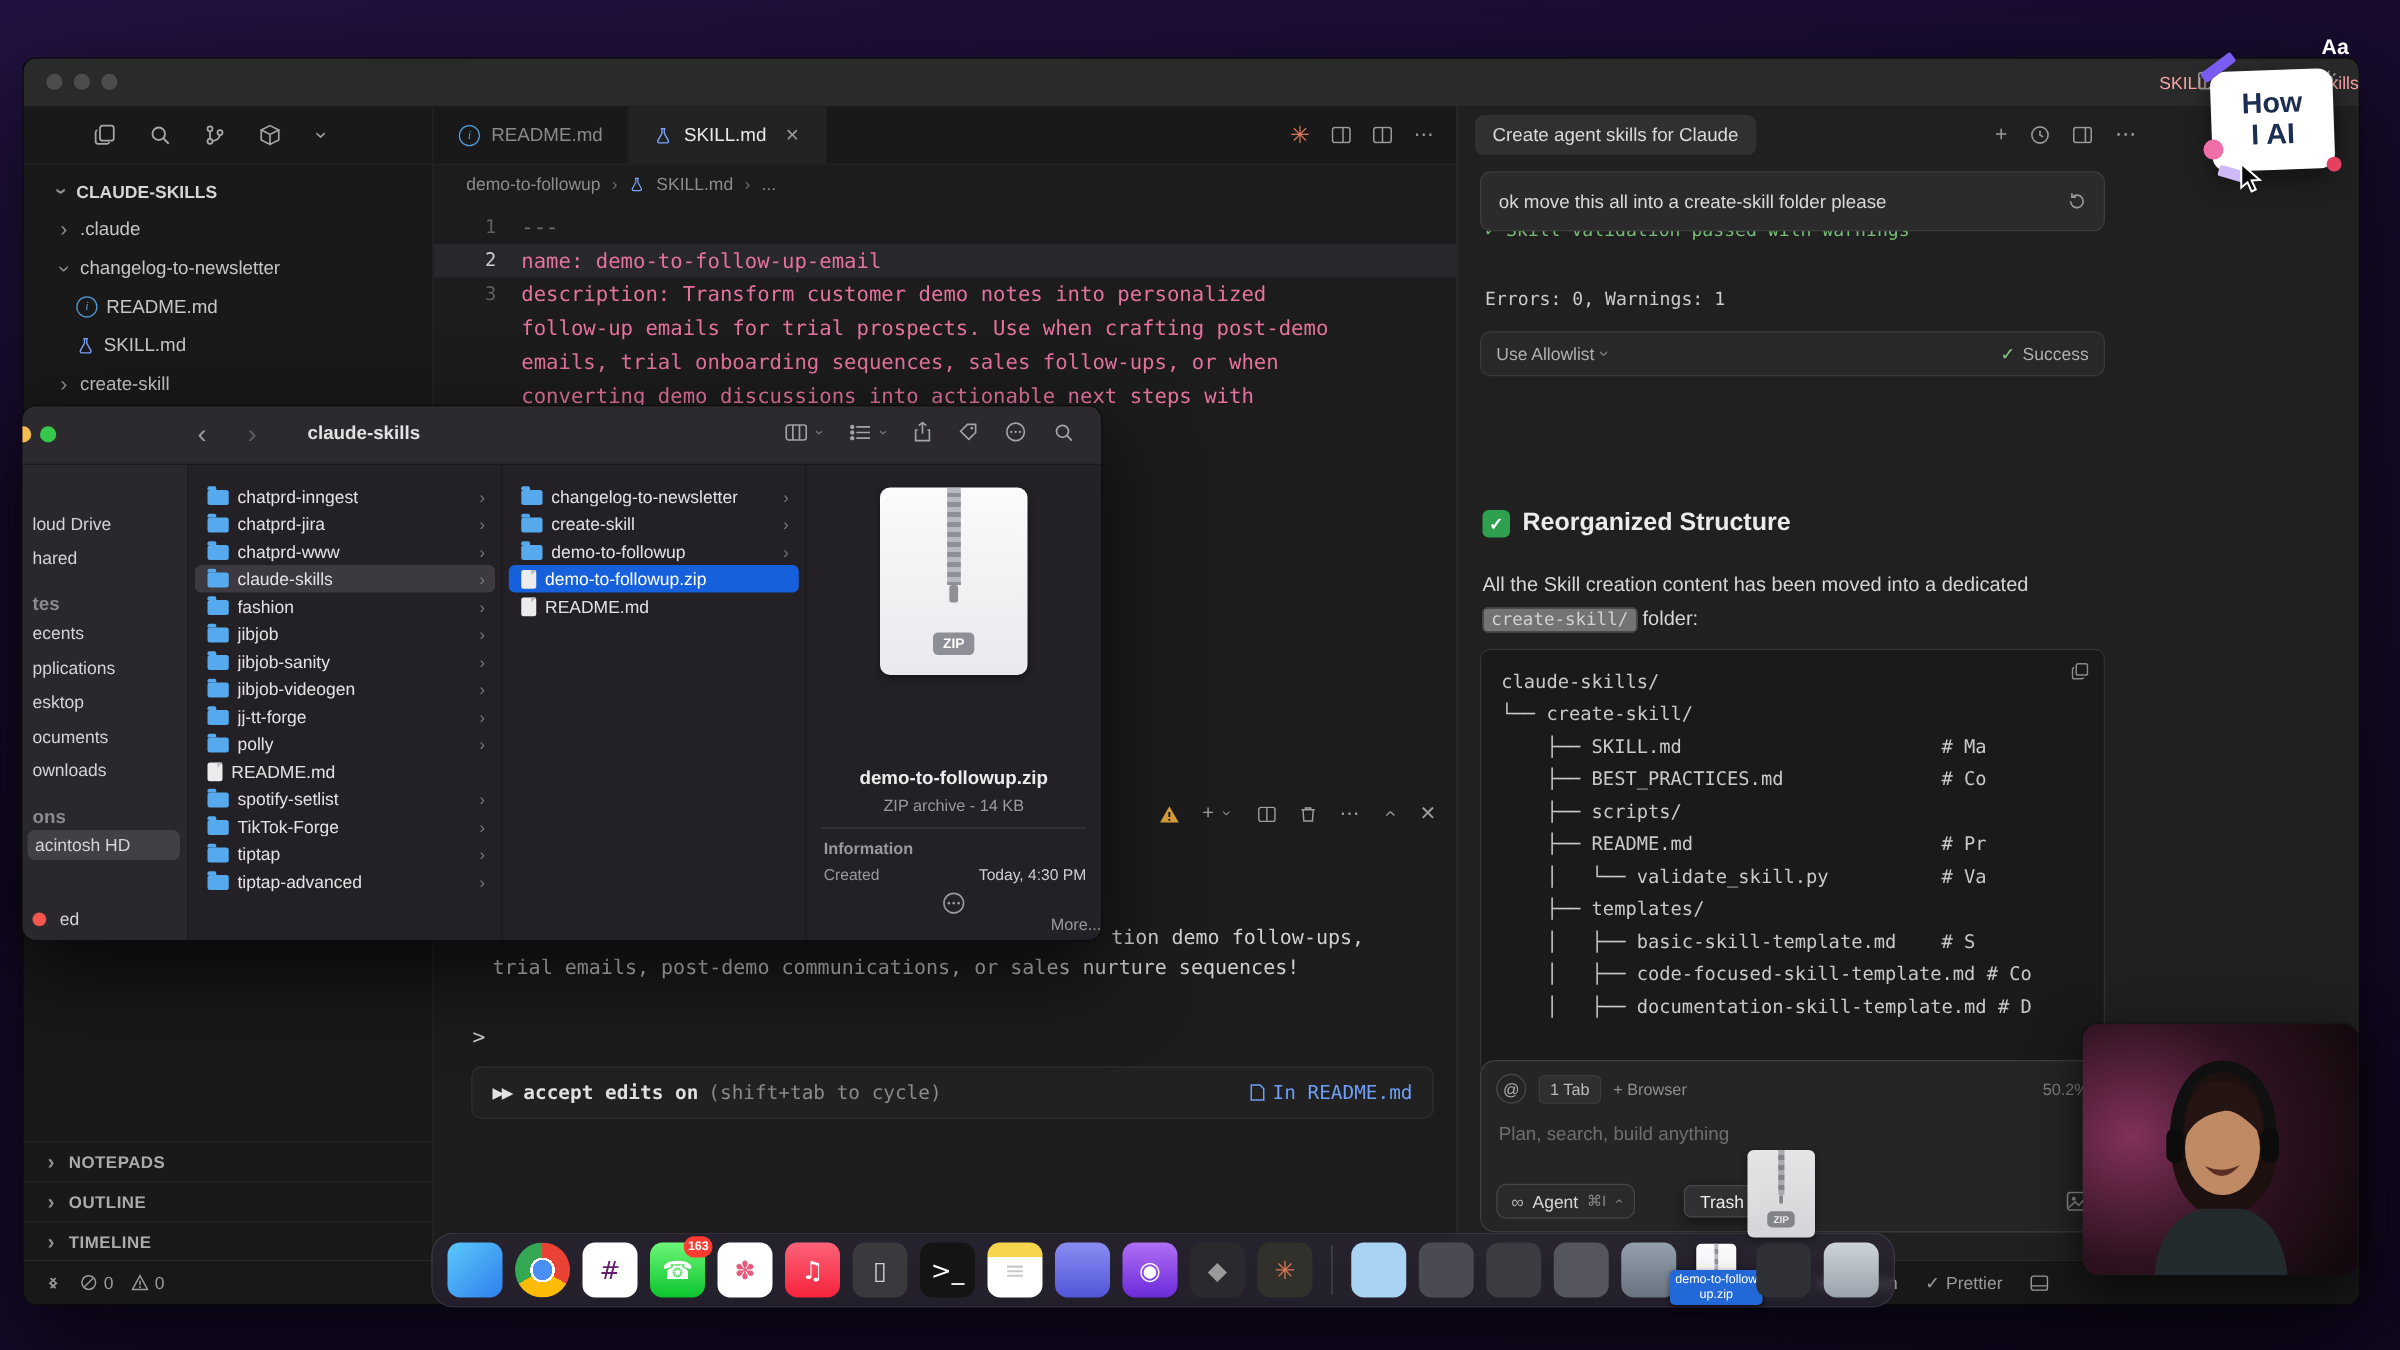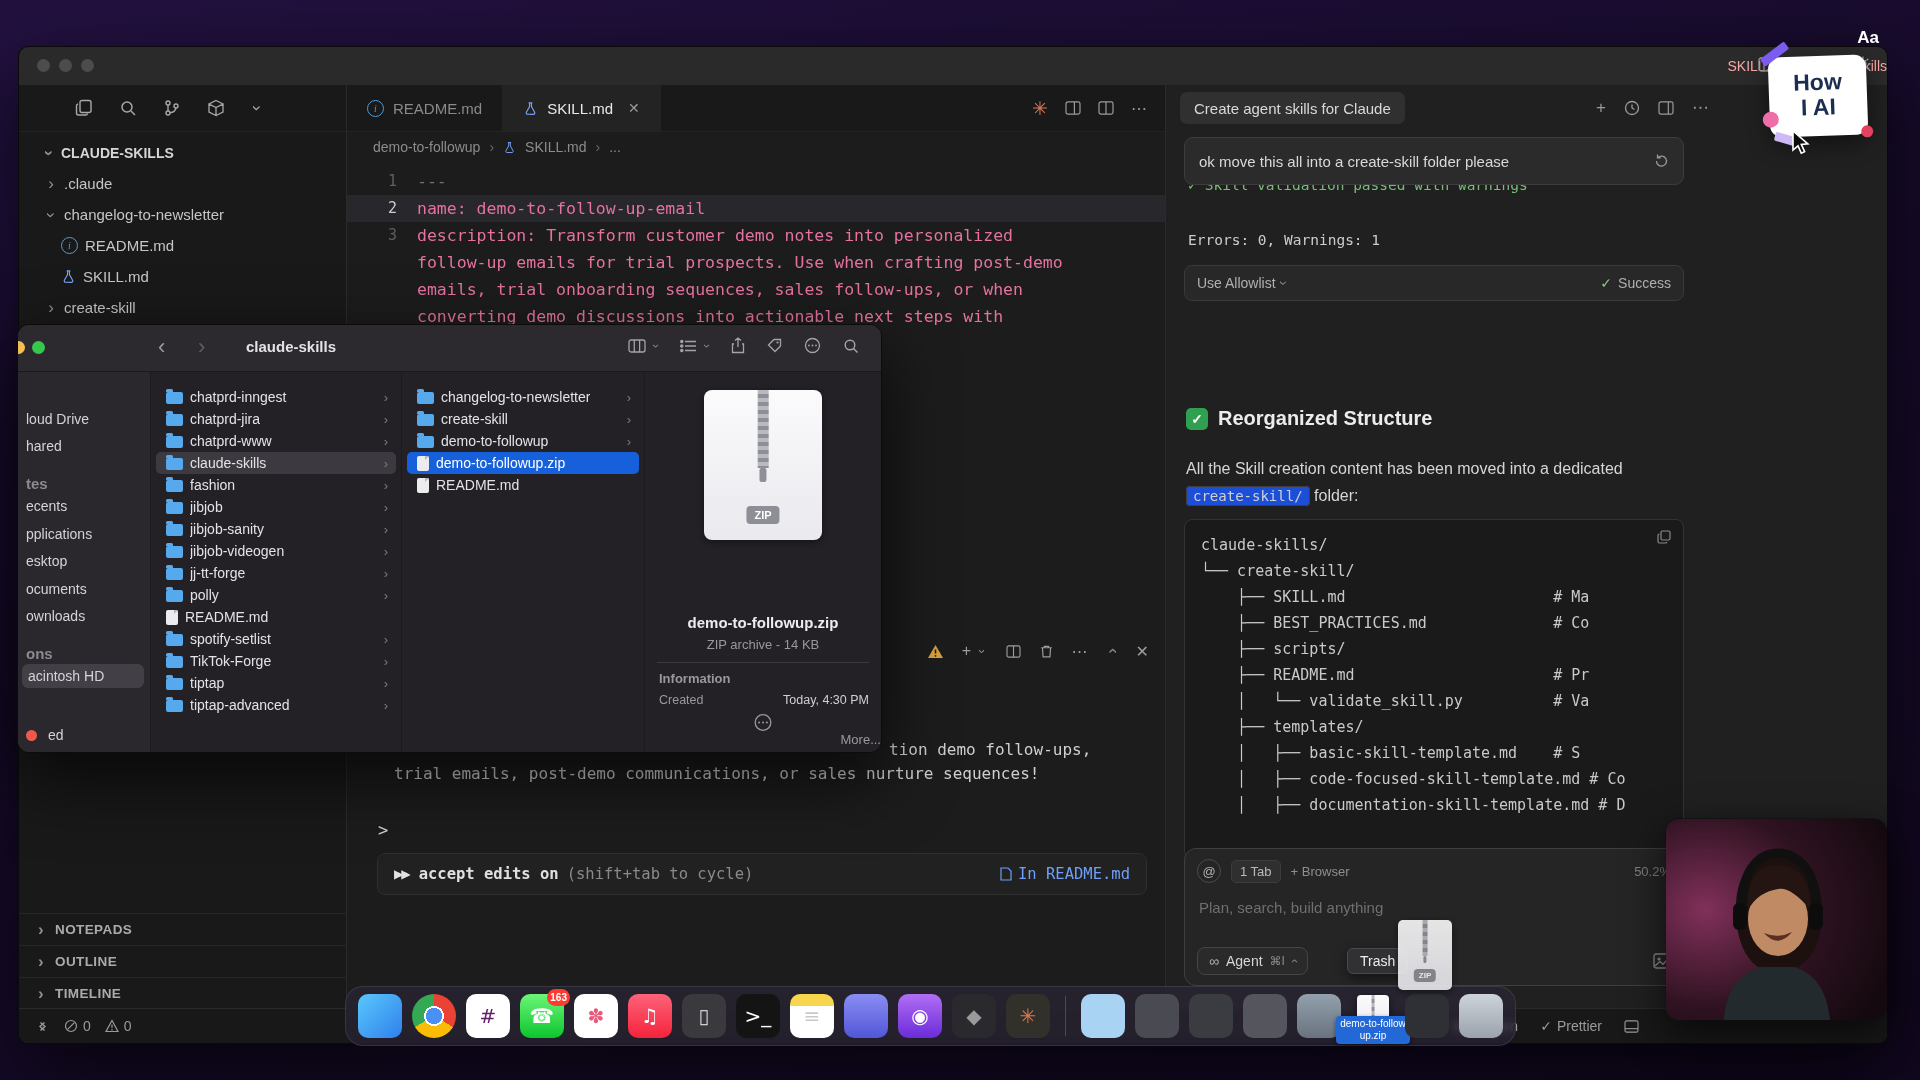--- a/index.html
+++ b/index.html
@@ -73,21 +73,21 @@
     border-radius:8px;display:flex;align-items:center;padding:0 12px;font-size:14px;color:#b0b0b0}
   .allow-left{display:flex;align-items:center;gap:6px}
   .allow-right{margin-left:auto;display:flex;align-items:center;gap:6px}
   .s-check{color:#8bc78b}
   .chev-d{display:inline-block;transform:rotate(90deg);color:#8a8a8a}
   .para{position:absolute;left:20px;width:485px;color:#d6d6d6;font-size:16px;line-height:27px}
   .p1{top:238px}.p2{top:370px}
   .md-h3{position:absolute;left:20px;top:322px;display:flex;align-items:center;gap:10px;color:#ececec;font-size:20px;font-weight:bold}
   .checkbadge{width:22px;height:22px;border-radius:5px;background:#2ea04f;color:#fff;font-size:14px;display:inline-flex;
     align-items:center;justify-content:center;flex:none}
-  .inline-code{background:#1d4ed8;border:1px solid #3e3e3e;border-radius:4px;padding:1px 6px;font-family:"DejaVu Sans Mono",monospace;
+  .inline-code{background:#737373;border:1px solid #3e3e3e;border-radius:4px;padding:1px 6px;font-family:"DejaVu Sans Mono",monospace;
     font-size:14px;color:#d2d2d2}
   .codeblock{position:absolute;left:18px;top:434px;width:500px;height:340px;box-sizing:border-box;background:#1a1a1a;border:1px solid #333;
     border-radius:8px;overflow:hidden;z-index:1;padding:12px 16px}
   .copy-ico{position:absolute;top:10px;right:12px;color:#8a8a8a}
   .tree-line{font-family:"DejaVu Sans Mono",monospace;font-size:15px;line-height:26px;color:#c9c9c9;white-space:pre}
   .composer{position:absolute;left:18px;top:763px;width:500px;height:138px;box-sizing:border-box;background:#252525;border:1px solid #3f3f3f;
     border-radius:12px;z-index:3;padding:10px 12px}
   .c-row1{display:flex;align-items:center;gap:10px;color:#b9b9b9;font-size:13px}
   .at-circle{width:22px;height:22px;border:1px solid #4a4a4a;border-radius:50%;display:inline-flex;align-items:center;justify-content:center;
     color:#b0b0b0;font-size:13px}

